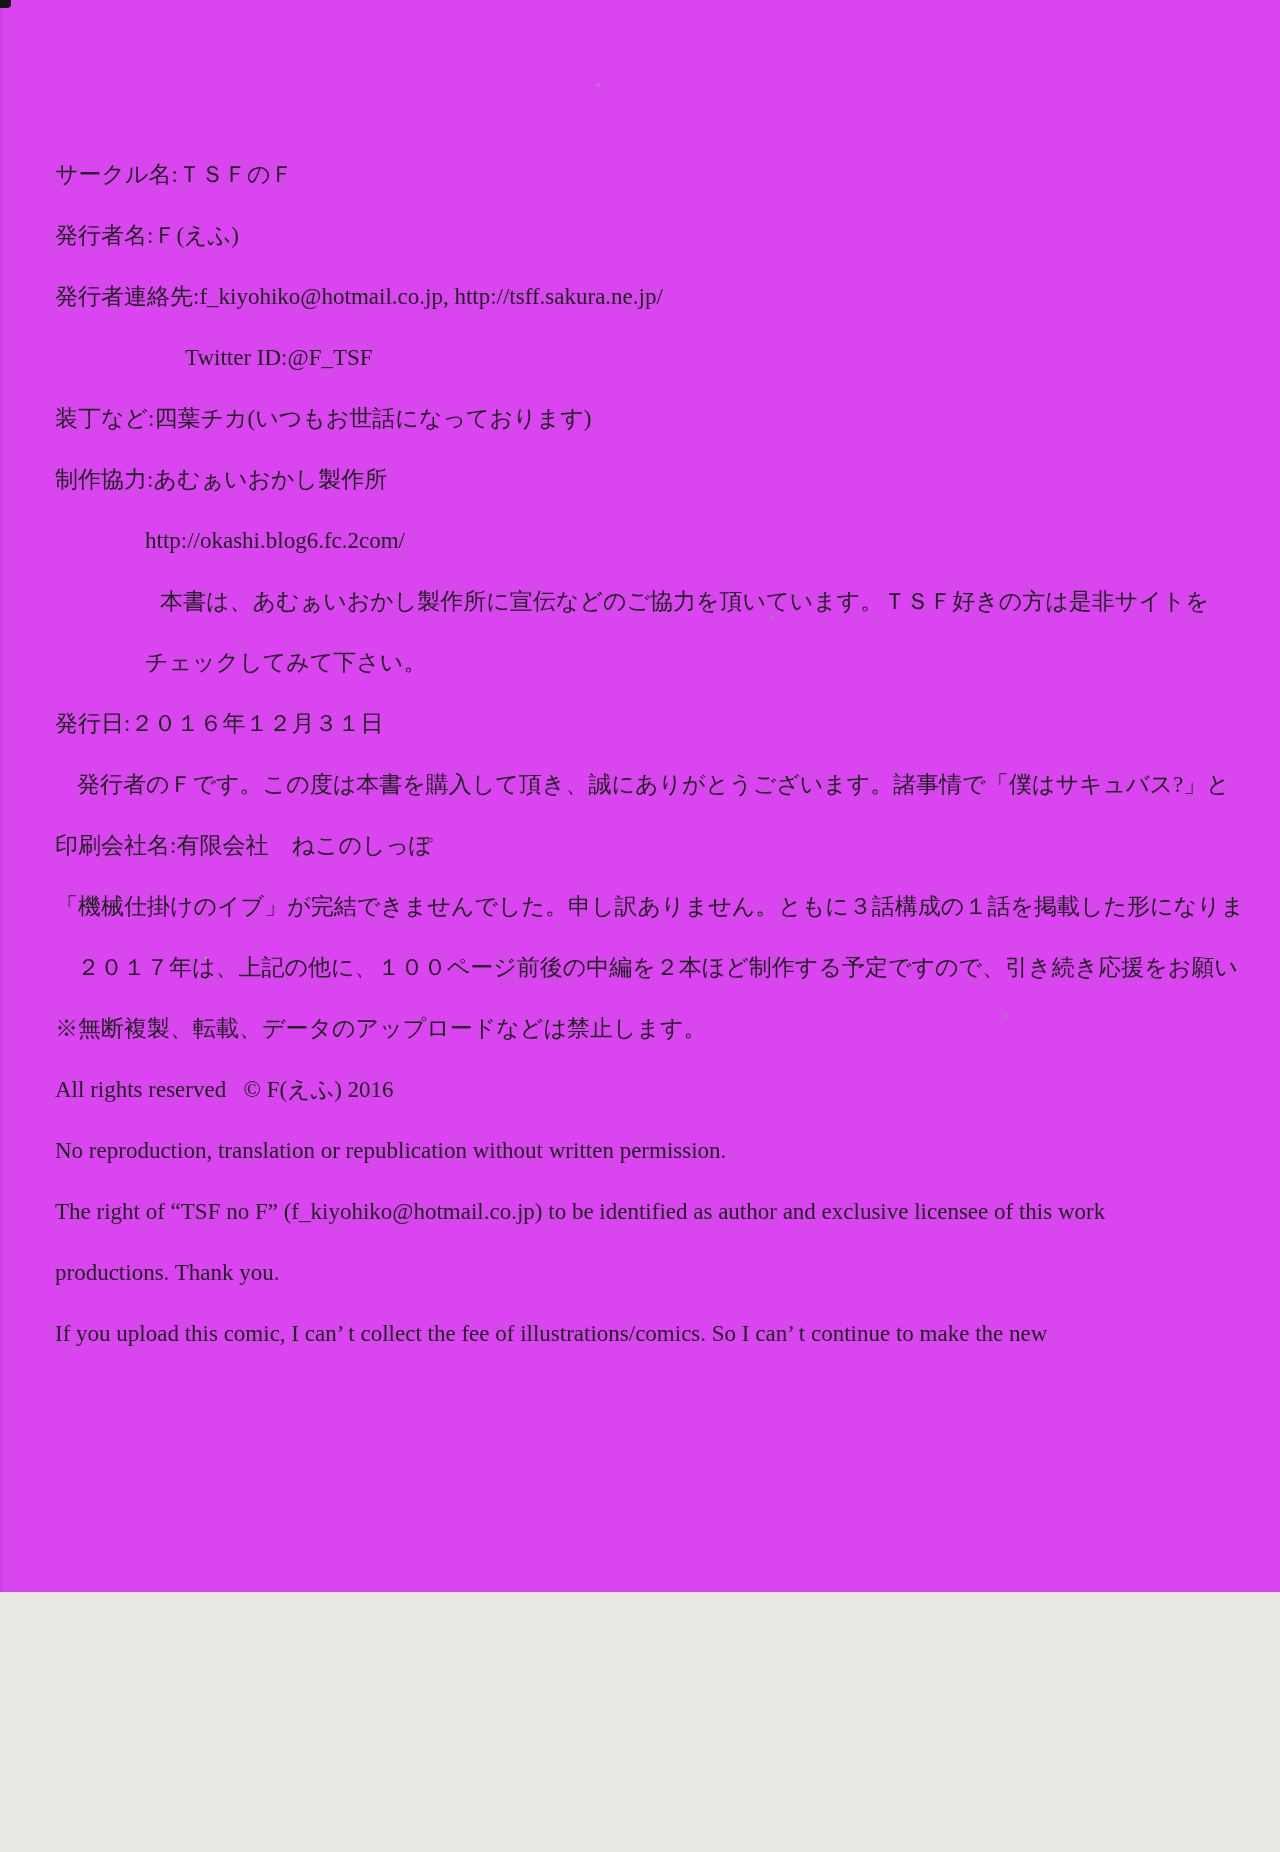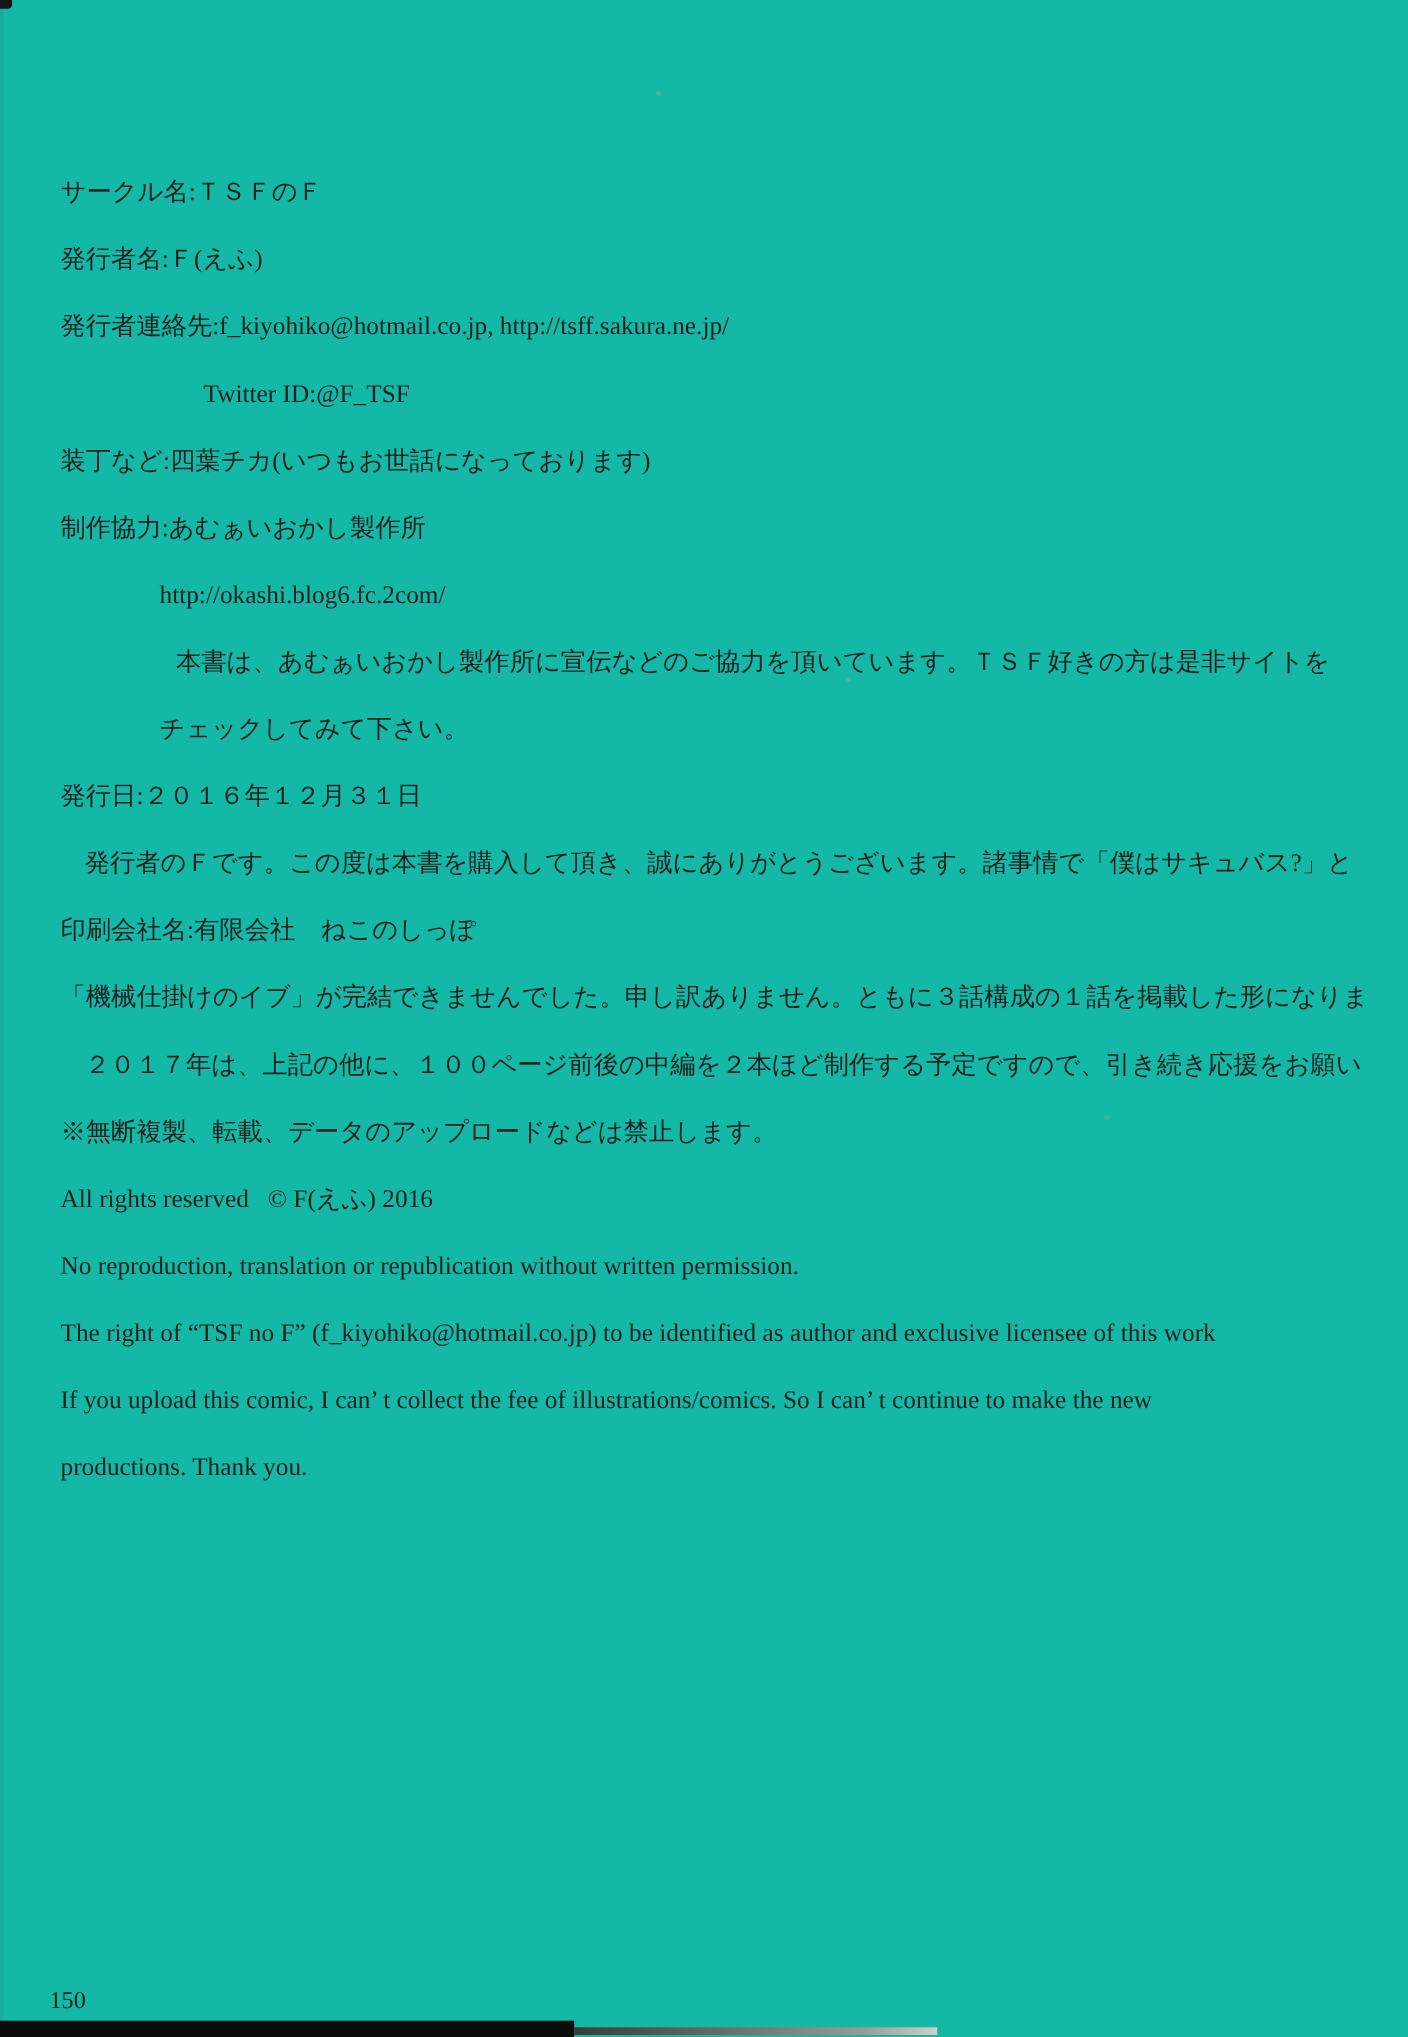--- a/index.html
+++ b/index.html
@@ -1,21 +1,21 @@
 <!DOCTYPE html>
 <html><head>
 <meta charset="utf-8">
 <style>
   html, body { margin: 0; padding: 0; background: #e9e8e4; }
   .page {
     position: relative;
     width: 1280px;
-    height: 1852px;
+    height: 1592px;
     margin: 0 auto;
-    background: #14b8a6;
+    background: #d946ef;
     overflow: hidden;
     font-family: "Liberation Serif", "DejaVu Serif", serif;
     color: #1f1f1f;
   }
   .textblock {
     position: absolute;
     left: 55px;
     top: 161px;
     right: 15px;
   }
@@ -84,22 +84,22 @@
     <p class="line ind-b">チェックしてみて下さい。</p>
     <p class="line">発行日:２０１６年１２月３１日</p>
     <p class="line ind-d">発行者のＦです。この度は本書を購入して頂き、誠にありがとうございます。諸事情で「僕はサキュバス?」と</p>
     <p class="line">印刷会社名:有限会社　ねこのしっぽ</p>
     <p class="line">「機械仕掛けのイブ」が完結できませんでした。申し訳ありません。ともに３話構成の１話を掲載した形になりま</p>
     <p class="line ind-d">２０１７年は、上記の他に、１００ページ前後の中編を２本ほど制作する予定ですので、引き続き応援をお願い</p>
     <p class="line">※無断複製、転載、データのアップロードなどは禁止します。</p>
     <p class="line">All rights reserved   © F(えふ) 2016</p>
     <p class="line">No reproduction, translation or republication without written permission.</p>
     <p class="line">The right of “TSF no F” (f_kiyohiko@hotmail.co.jp) to be identified as author and exclusive licensee of this work</p>
+    <p class="line">productions. Thank you.</p>
     <p class="line">If you upload this comic, I can’ t collect the fee of illustrations/comics. So I can’ t continue to make the new</p>
-    <p class="line">productions. Thank you.</p>
   </div>
 
   <div class="page-number">150</div>
 
   <div class="bottom-bar"></div>
   <div class="bottom-bar-tail"></div>
 
 </div>
 
 </body></html>

